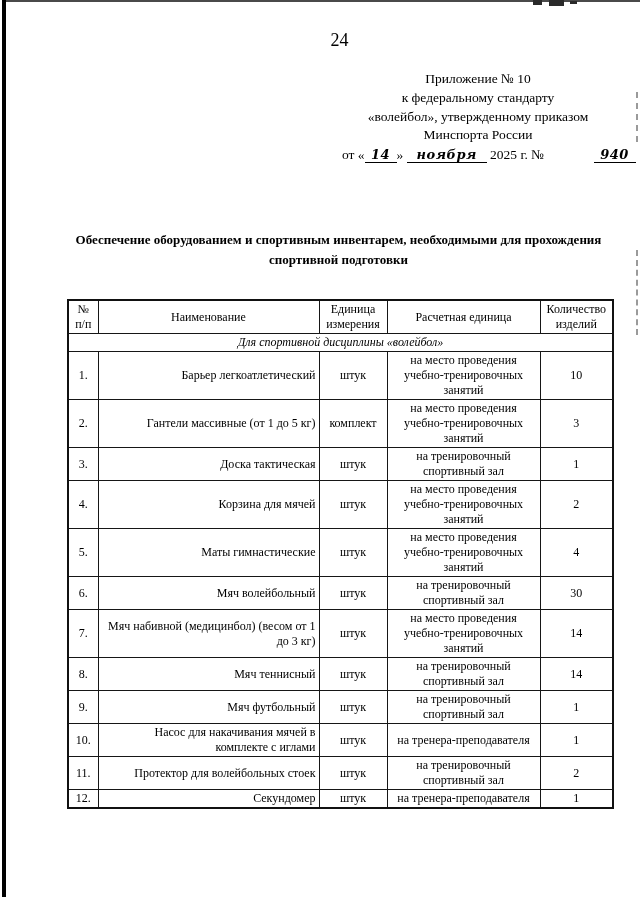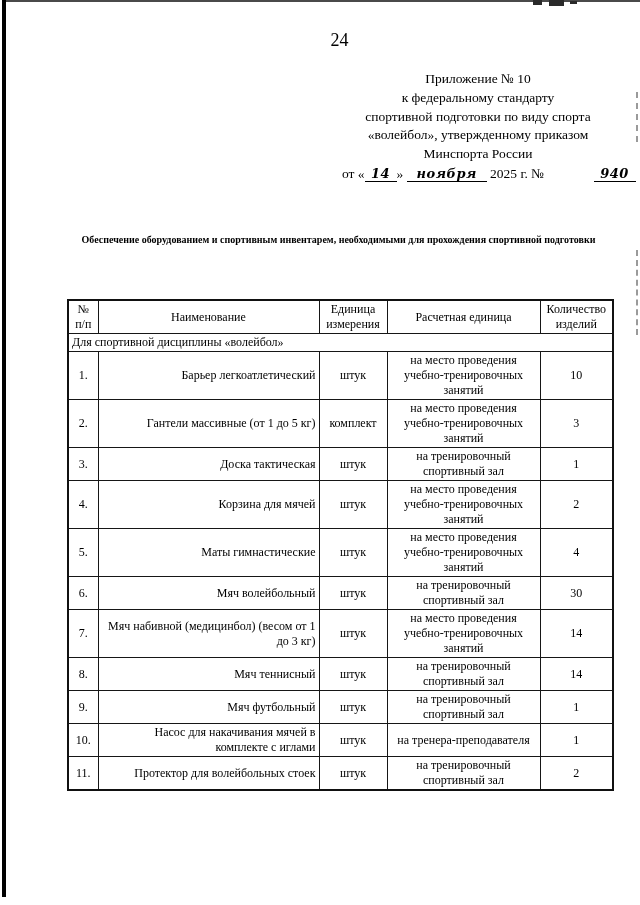--- a/index.html
+++ b/index.html
@@ -80,21 +80,21 @@
   .u-month { min-width: 80px; }
   .u-number { min-width: 42px; margin-left: 46px; }
 
   .doc-title {
     position: absolute;
     top: 230px;
     left: 65px;
     width: 547px;
     text-align: center;
     font-weight: 700;
-    font-size: 10px;
+    font-size: 13px;
     line-height: 19.5px;
   }
 
   table.main-table {
     position: absolute;
     top: 299px;
     left: 67px;
     width: 545px;
     border-collapse: collapse;
     table-layout: fixed;
@@ -110,23 +110,24 @@
     overflow: hidden;
   }
   table.main-table { border: 2px solid #111; }
   th.col-head {
     text-align: center;
     line-height: 14.5px;
     padding: 2px 1px;
     height: 30px;
   }
   td.section-row {
-    text-align: left;
+    text-align: center;
     height: 15px;
     padding: 0 2px;
+    font-style: italic;
   }
   td.c-num  { text-align: center; }
   td.c-name { text-align: right; padding-left: 5px; }
   td.c-unit { text-align: center; }
   td.c-calc { text-align: center; padding: 1px 1px; }
   td.c-qty  { text-align: center; }
 </style>
 </head>
 <body>
 
@@ -136,21 +137,20 @@
 <div class="artifact a2"></div>
 <div class="artifact a3"></div>
 <div class="edge-dash d1"></div>
 <div class="edge-dash d2"></div>
 
 <div class="page-number">24</div>
 
 <div class="header-block">
   <div>Приложение № 10</div>
   <div>к федеральному стандарту</div>
-  <div>спортивной подготовки по виду спорта</div>
   <div>«волейбол», утвержденному приказом</div>
   <div>Минспорта России</div>
   <div class="approval-line"><span>от «</span><span class="u u-day hand">14</span><span>»</span>
     <span class="u u-month hand">ноября</span>
     <span>2025 г. №</span>
     <span class="u u-number hand">940</span></div>
 </div>
 
 <div class="doc-title">Обеспечение оборудованием и спортивным инвентарем, необходимыми для прохождения спортивной подготовки</div>
 
@@ -245,14 +245,21 @@
     <td class="c-calc">на тренера-преподавателя</td>
     <td class="c-qty">1</td>
   </tr>
       <tr>
     <td class="c-num">11.</td>
     <td class="c-name">Протектор для волейбольных стоек</td>
     <td class="c-unit">штук</td>
     <td class="c-calc">на тренировочный спортивный зал</td>
     <td class="c-qty">2</td>
   </tr>
+      <tr>
+    <td class="c-num">12.</td>
+    <td class="c-name">Секундомер</td>
+    <td class="c-unit">штук</td>
+    <td class="c-calc">на тренера-преподавателя</td>
+    <td class="c-qty">1</td>
+  </tr>
     </tbody>
 </table>
 
 </body></html>

